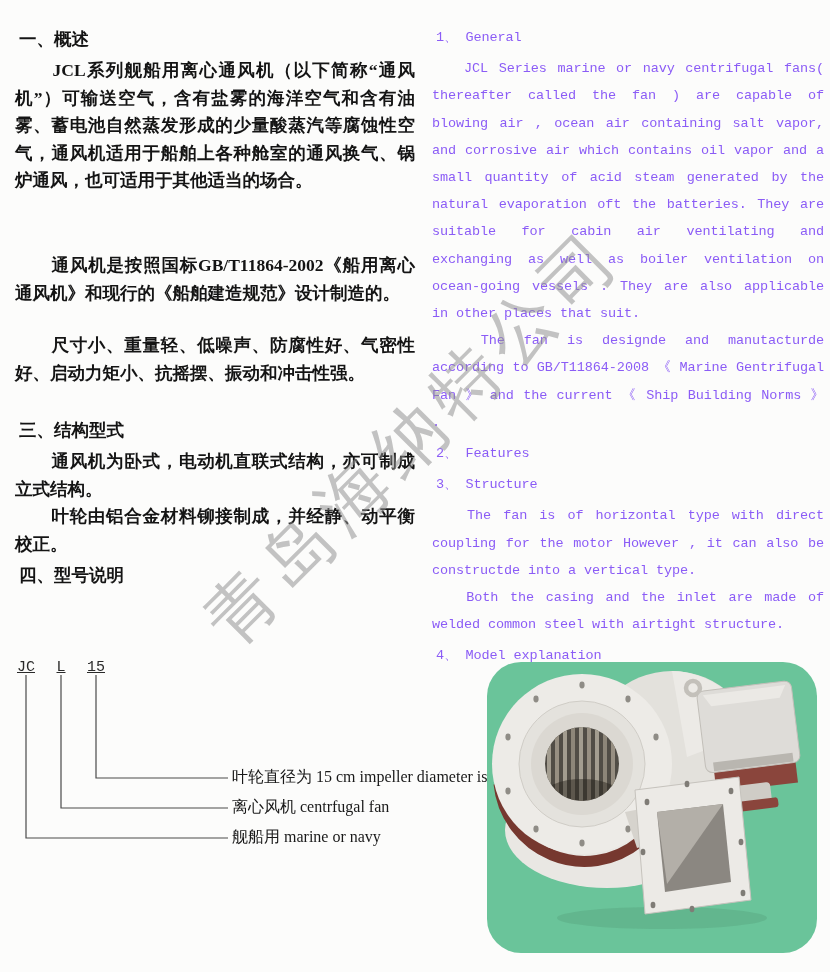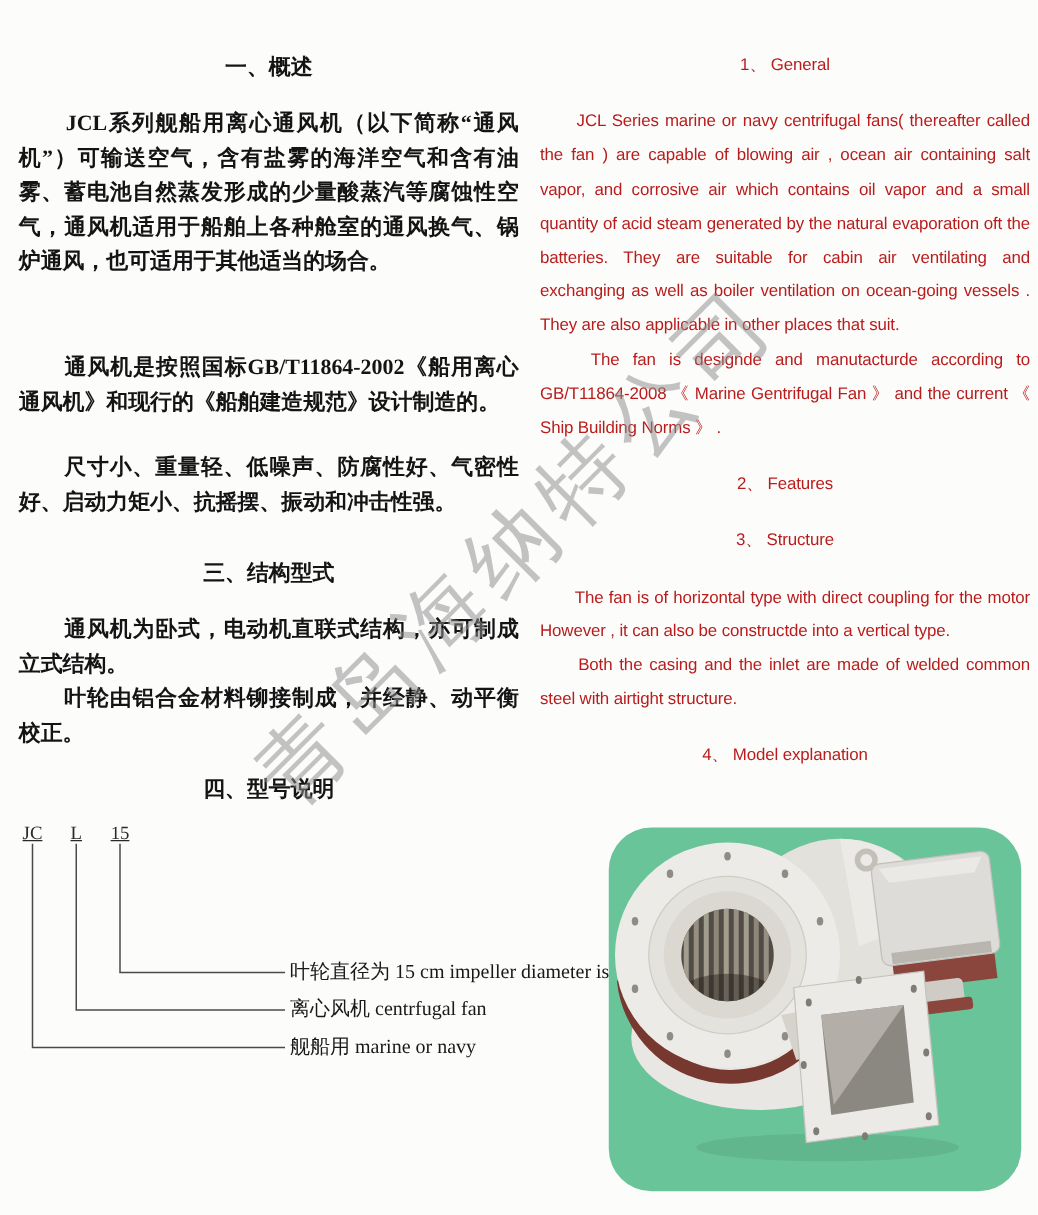--- a/index.html
+++ b/index.html
@@ -6,41 +6,41 @@
   .page{
     position:relative;width:830px;height:972px;background:#fcfcfb;
     overflow:hidden;font-family:"Liberation Serif","DejaVu Serif",serif;
   }
   
   .col{position:absolute;}
   .col-left{left:15px;top:22px;width:400px;}
   .col-right{left:432px;top:20px;width:392px;}
   .zh{font-size:17.5px;line-height:27.4px;color:#141414;font-weight:600;
       font-family:"Liberation Serif","DejaVu Serif",serif;}
-  .en{font-size:13.5px;line-height:27.2px;color:#b91c1c;letter-spacing:-0.1px;
-      font-family:Liberation Sans, sans-serif;}
+  .en{font-size:13.5px;line-height:27.2px;color:#8b5cf6;letter-spacing:-0.1px;
+      font-family:Liberation Mono, monospace;}
   .b{margin:0;text-align:justify;}
-  .h{margin:18px;text-align:center;}
+  .h{margin:4px;}
   .mb1{margin-bottom:58px;}
   .mb2{margin-bottom:25px;}
   .mb3{margin-bottom:30px;margin-top:24px;}
   
   .watermark{
     position:absolute;left:413px;top:437px;z-index:6;
     transform:translate(-50%,-50%) rotate(-45deg);
     font-family:"DejaVu Sans","Liberation Sans",sans-serif;
     font-size:70px;letter-spacing:9px;color:#8f8f8f;opacity:0.52;
     white-space:nowrap;pointer-events:none;font-weight:500;
   }
   
   .diagram{position:absolute;left:0;top:655px;width:486px;height:210px;z-index:2;}
   .diagram svg{position:absolute;left:0;top:0;}
   .code{
     position:absolute;top:4px;font-size:15px;color:#2a2a2a;
-    text-decoration:underline;font-family:Liberation Serif, serif;
+    text-decoration:underline;font-family:Liberation Mono, monospace;
     transform:translateX(-50%);
   }
   .code1{left:26px;} .code2{left:61px;} .code3{left:96px;}
   .dlabel{
     position:absolute;left:232px;height:22px;font-size:16px;color:#191919;
     white-space:nowrap;font-weight:500;
     font-family:"Liberation Serif","DejaVu Serif",serif;
   }
   .dlabel1{top:112px;} .dlabel2{top:142px;} .dlabel3{top:172px;}
   

